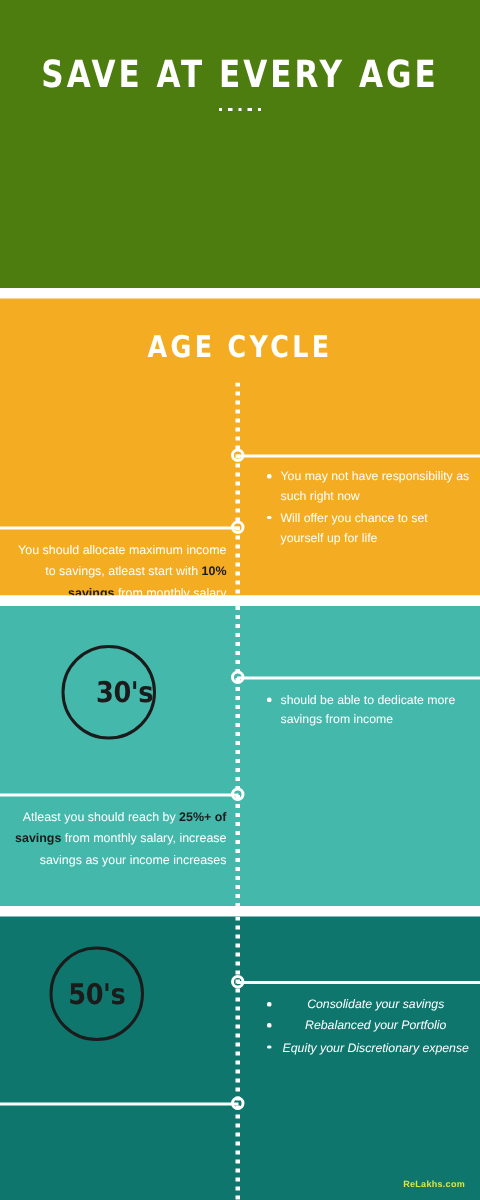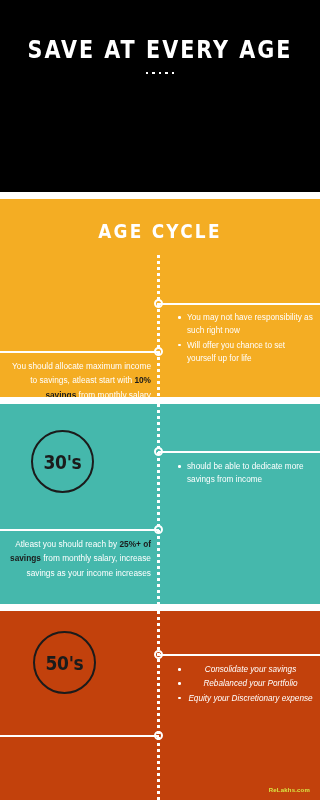--- a/index.html
+++ b/index.html
@@ -18,21 +18,21 @@
     height: 800px;
     background: #ffffff;
   }
 
   
   .header {
     position: absolute;
     left: 0; top: 0;
     width: 320px;
     height: 192px;
-    background: #000000;
+    background: #4d7c0f;
     text-align: center;
   }
   .header-title {
     margin-top: 36px;
     color: #ffffff;
     font-size: 25px;
     font-weight: bold;
     letter-spacing: 2.2px;
     line-height: 1.1;
     font-family: "DejaVu Sans Condensed", "Liberation Sans", sans-serif;
@@ -62,21 +62,21 @@
 
   
   .section {
     position: absolute;
     left: 0;
     width: 320px;
     overflow: hidden;
   }
   .sec-20 { top: 199px; height: 198px; background: #f4ad23; }
   .sec-30 { top: 404px; height: 200px; background: #45b8ac; }
-  .sec-50 { top: 611px; height: 189px; background: #c2410c; }
+  .sec-50 { top: 611px; height: 189px; background: #0f766e; }
 
   .section-title {
     text-align: center;
     color: #ffffff;
     font-size: 20px;
     font-weight: bold;
     letter-spacing: 2.4px;
     padding-top: 20px;
     font-family: "DejaVu Sans Condensed", "Liberation Sans", sans-serif;
     transform: scaleX(0.94);
@@ -93,21 +93,21 @@
     justify-content: center;
   }
   .badge-label {
     color: #1b1b1b;
     font-size: 19px;
     font-weight: bold;
     letter-spacing: -0.3px;
     font-family: "DejaVu Sans Condensed", "Liberation Sans", sans-serif;
   }
   .sec-20 .badge { left: 31px; top: 57px; }
-  .sec-30 .badge { left: 31px; top: 26px; }
+  .sec-30 .badge { left: 41px; top: 26px; justify-content: flex-end; }
   .sec-50 .badge { left: 33px; top: 20px; }
 
   
   .spine {
     position: absolute;
     left: 157px;
     width: 3px;
     background-image: linear-gradient(to bottom, #ffffff 50%, rgba(255,255,255,0) 0%);
     background-size: 3px 6px;
     background-repeat: repeat-y;

